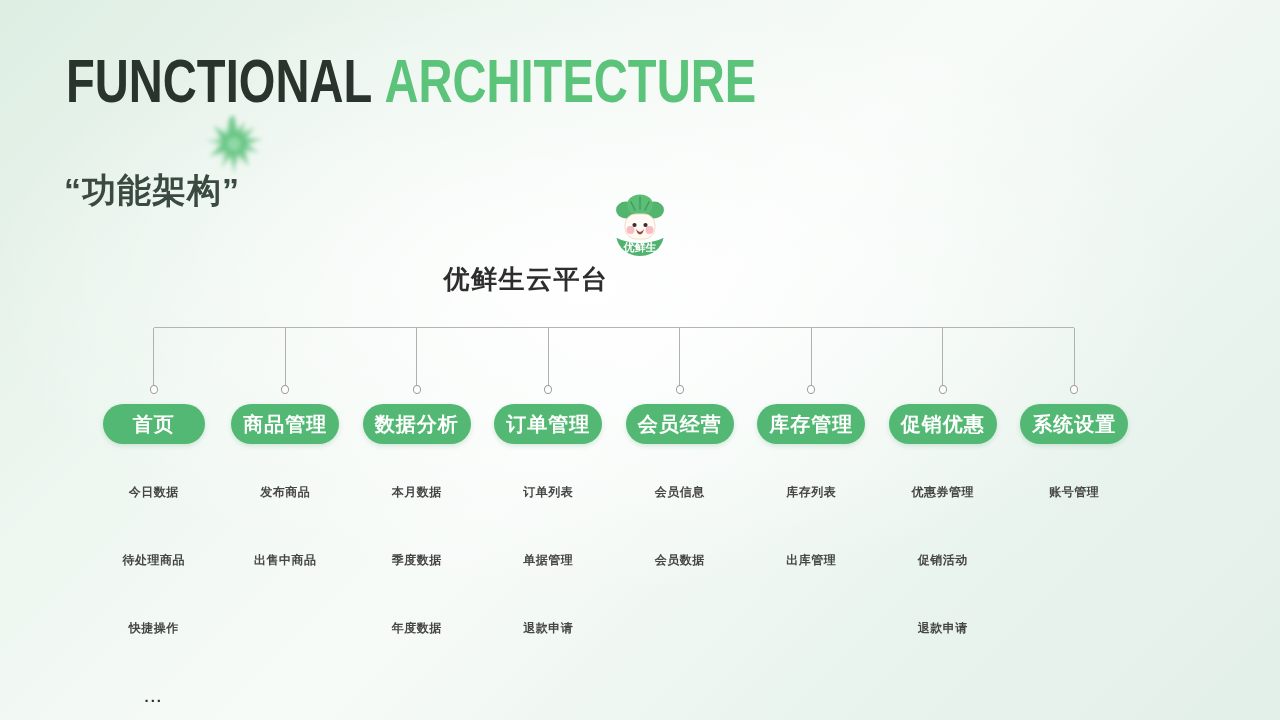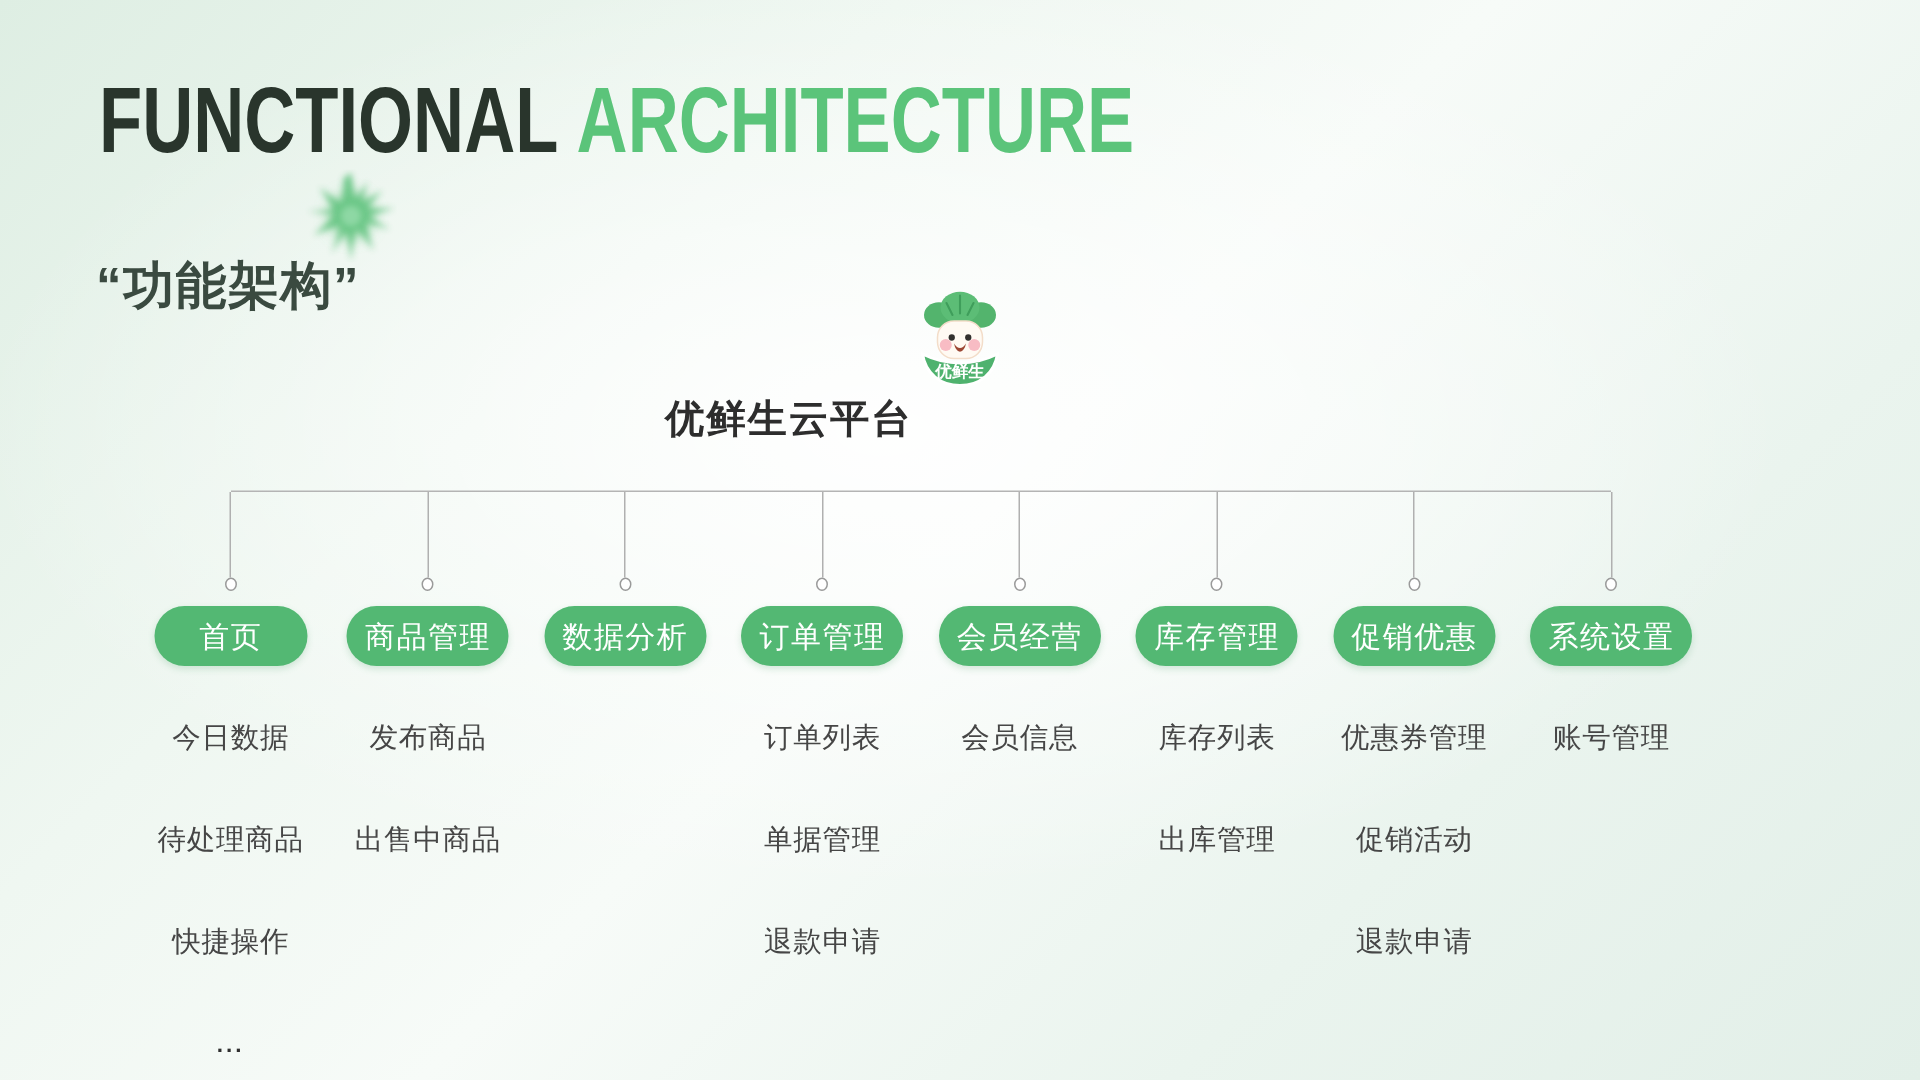--- a/index.html
+++ b/index.html
@@ -36,28 +36,28 @@
   .node{
     position:absolute;top:385px;width:8px;height:9px;border-radius:50%;
     border:1px solid #9a9a9a;background:#ffffff;box-sizing:border-box;
   }
   
   #tree{position:absolute;left:88px;top:404px;width:1052px;display:flex;}
   .branch{width:131.5px;display:flex;flex-direction:column;align-items:center;}
   .pill{
     height:40px;min-width:102px;box-sizing:border-box;padding:0 12px;
     border-radius:20px;background:#53b873;color:#ffffff;
-    font-size:20px;font-weight:normal;letter-spacing:1px;
+    font-size:20px;font-weight:bold;letter-spacing:1px;
     display:flex;align-items:center;justify-content:center;
     box-shadow:0 2px 5px rgba(60,150,90,.20);
   }
   .items{margin-top:14px;display:flex;flex-direction:column;align-items:center;width:100%;}
   .item{
     height:68px;display:flex;align-items:center;justify-content:center;
-    font-size:19px;color:#464646;letter-spacing:.5px;white-space:nowrap;
+    font-size:12px;color:#464646;letter-spacing:.5px;white-space:nowrap;font-weight:bold;
   }
   .item.dots{font-weight:bold;letter-spacing:2px;font-size:15px;color:#2f2f2f;}
 </style>
 </head>
 <body>
 
 <div class="slide">
 
   <svg class="starburst" width="62" height="62" viewBox="0 0 62 62">
     <defs>
@@ -129,33 +129,39 @@
       </div>
       <div class="branch">
         <div class="pill">商品管理</div>
         <div class="items">
           <div class="item">发布商品</div>
           <div class="item">出售中商品</div>
         </div>
       </div>
       <div class="branch">
         <div class="pill">数据分析</div>
+        <div class="items">
+          <div class="item">本月数据</div>
+          <div class="item">季度数据</div>
+          <div class="item">年度数据</div>
+        </div>
       </div>
       <div class="branch">
         <div class="pill">订单管理</div>
         <div class="items">
           <div class="item">订单列表</div>
           <div class="item">单据管理</div>
           <div class="item">退款申请</div>
         </div>
       </div>
       <div class="branch">
         <div class="pill">会员经营</div>
         <div class="items">
           <div class="item">会员信息</div>
+          <div class="item">会员数据</div>
         </div>
       </div>
       <div class="branch">
         <div class="pill">库存管理</div>
         <div class="items">
           <div class="item">库存列表</div>
           <div class="item">出库管理</div>
         </div>
       </div>
       <div class="branch">

